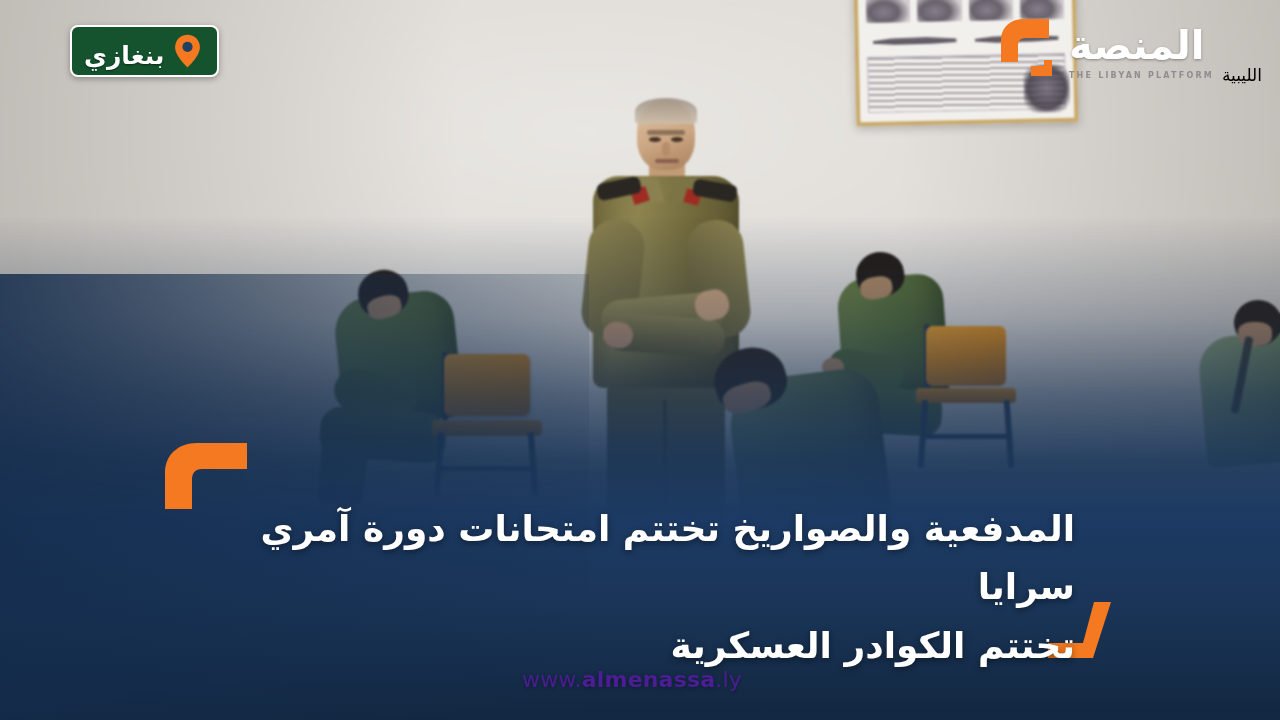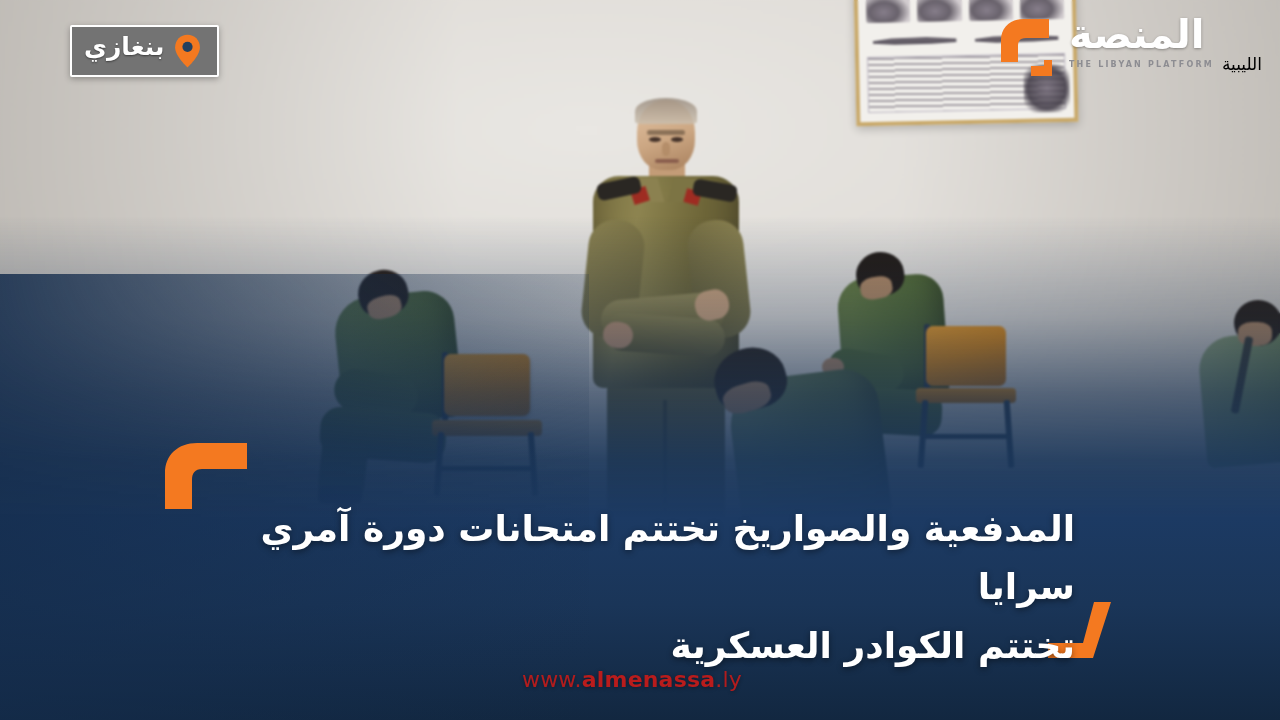--- a/index.html
+++ b/index.html
@@ -219,38 +219,38 @@
       #122740 100%);
   }
   .overlay-left{
     position:absolute;left:0;bottom:0;width:46%;height:62%;
     background:linear-gradient(110deg, rgba(20,44,76,.85) 0%, rgba(20,44,76,.35) 55%, rgba(20,44,76,0) 100%);
   }
 
   
   .loc-badge{
     position:absolute;left:70px;top:25px;
-    display:flex;align-items:flex-start;gap:10px;
+    display:flex;align-items:flex-end;gap:10px;
     padding:7px 16px 7px 12px;
-    background:#737373;
+    background:#14532d;
     border:2px solid #ffffff;
-    border-radius:2px;
+    border-radius:8px;
     box-shadow:0 2px 6px rgba(0,0,0,.3);
   }
   .pin{width:27px;height:34px;display:block;}
   .loc-text{
     color:#ffffff;font-size:25px;font-weight:bold;
     line-height:1;letter-spacing:.3px;
     text-shadow:0 1px 2px rgba(0,0,0,.45);
   }
 
   
   .logo{
     position:absolute;right:18px;top:14px;
-    display:flex;align-items:flex-start;gap:6px;
+    display:flex;align-items:flex-end;gap:6px;
     direction:rtl;
   }
   .logo-words{display:flex;flex-direction:column;align-items:flex-end;line-height:1;}
   .logo-ar-main{
     color:#ffffff;font-size:40px;font-weight:bold;letter-spacing:-1px;
     text-shadow:0 1px 3px rgba(0,0,0,.35);
   }
   .logo-sub-row{display:flex;align-items:center;gap:8px;margin-top:2px;direction:rtl;}
   .logo-ar-sub{color:#000000;font-size:17px;font-weight:normal;}
   .logo-en{
@@ -272,21 +272,21 @@
     font-size:36px;font-weight:bold;line-height:1.62;
     letter-spacing:0;
     text-shadow:0 2px 6px rgba(0,0,0,.45);
   }
   .headline .l2{display:block;}
 
   
   .site-url{
     position:absolute;left:0;right:16px;bottom:28px;
     text-align:center;direction:ltr;
-    color:#b91c1c;font-size:22px;letter-spacing:.2px;
+    color:#4c1d95;font-size:22px;letter-spacing:.2px;
     text-shadow:0 1px 4px rgba(0,0,0,.4);
   }
   .site-url .u-www{font-weight:400;opacity:.96;}
   .site-url .u-name{font-weight:bold;}
   .site-url .u-tld{font-weight:400;opacity:.96;}
 </style>
 </head>
 <body>
 
 <div class="card">

